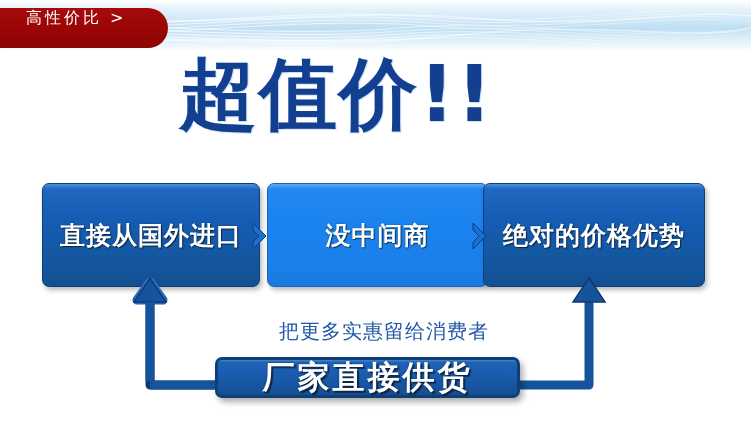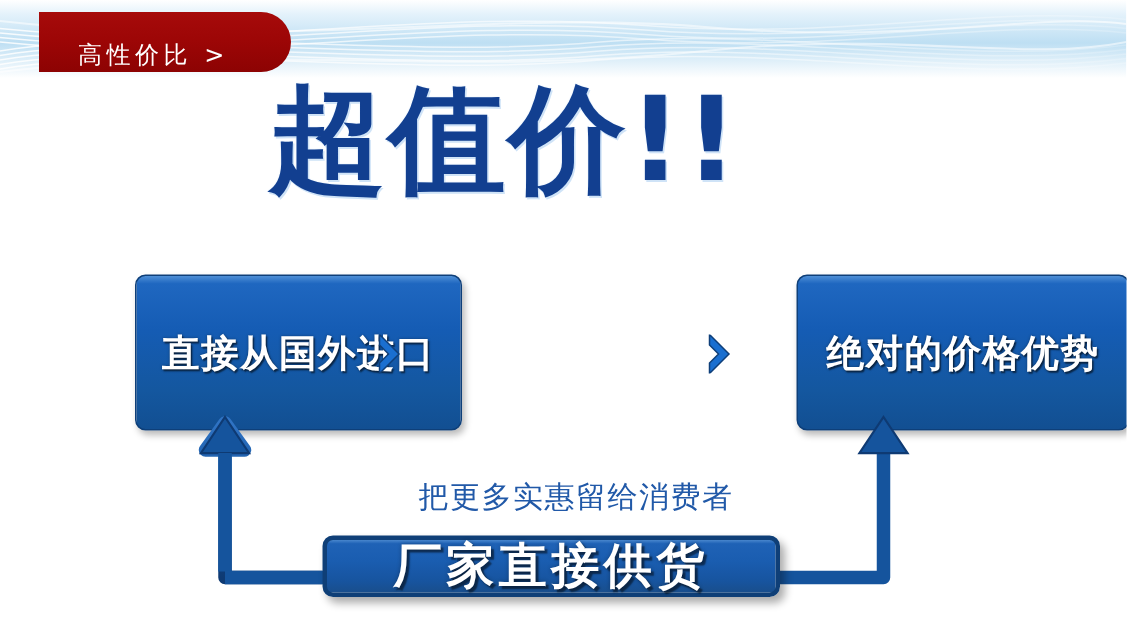--- a/index.html
+++ b/index.html
@@ -15,23 +15,22 @@
     position:absolute; left:0; top:0; width:751px; height:52px;
     overflow:hidden; background:#ffffff;
   }
   .banner-bg{
     position:absolute; left:0; top:0; width:751px; height:52px;
   }
   .banner-tag{
     position:absolute; left:0; top:8px; width:168px; height:40px;
     background:linear-gradient(180deg,#a60b0b 0%,#9d0606 45%,#8d0303 100%);
     border-radius:0 26px 26px 0;
-    display:flex; align-items:flex-end;
+    display:flex; align-items:flex-start;
     z-index:4;
-    margin-left:26px;
   }
   .banner-tag-label{
     color:#ffffff; font-size:16px; letter-spacing:3px;
     padding-left:26px; white-space:nowrap;
     font-family:"DejaVu Sans","Liberation Sans",sans-serif;
   }
 
   
   .headline{
     position:absolute; left:0; top:53px; width:673px;
@@ -45,21 +44,20 @@
 
   
   .row{
     position:absolute; left:0; top:183px; width:751px; height:104px;
   }
   .pbox{
     position:absolute; top:0; height:104px;
     border-radius:7px;
     display:flex; align-items:center; justify-content:center;
     box-shadow:2px 3px 5px rgba(0,0,0,.28);
-    margin-left:48px;
   }
   .pbox-label{
     color:#ffffff; font-weight:bold; font-size:25px; letter-spacing:1px;
     text-shadow:1px 1px 1px rgba(0,0,0,.55), 0 0 2px rgba(0,0,0,.35);
     white-space:nowrap;
     font-family:"DejaVu Sans","Liberation Sans",sans-serif;
   }
   .pbox.dark{
     background:linear-gradient(180deg,#4e8fd6 0%,#1f67c0 5%,#155cb4 35%,#14579f 75%,#124f92 100%);
     border:1px solid #0e3f79;
@@ -179,20 +177,23 @@
 <div class="row">
 
   <div class="pbox dark" id="box1">
     <span class="pbox-label">直接从国外进口</span>
   </div>
 
   <svg class="chev" id="chev1" viewBox="0 0 22 26">
     <polygon points="1,0 14,13 1,26 1,19 7,13 1,7" fill="#1a6fd0" stroke="#0f3f79" stroke-width="1"></polygon>
   </svg>
 
+  <div class="pbox light" id="box2">
+    <span class="pbox-label">没中间商</span>
+  </div>
 
   <svg class="chev" id="chev2" viewBox="0 0 22 26">
     <polygon points="1,0 14,13 1,26 1,19 7,13 1,7" fill="#1a6fd0" stroke="#0f3f79" stroke-width="1"></polygon>
   </svg>
 
   <div class="pbox dark" id="box3">
     <span class="pbox-label">绝对的价格优势</span>
   </div>
 </div>
 

